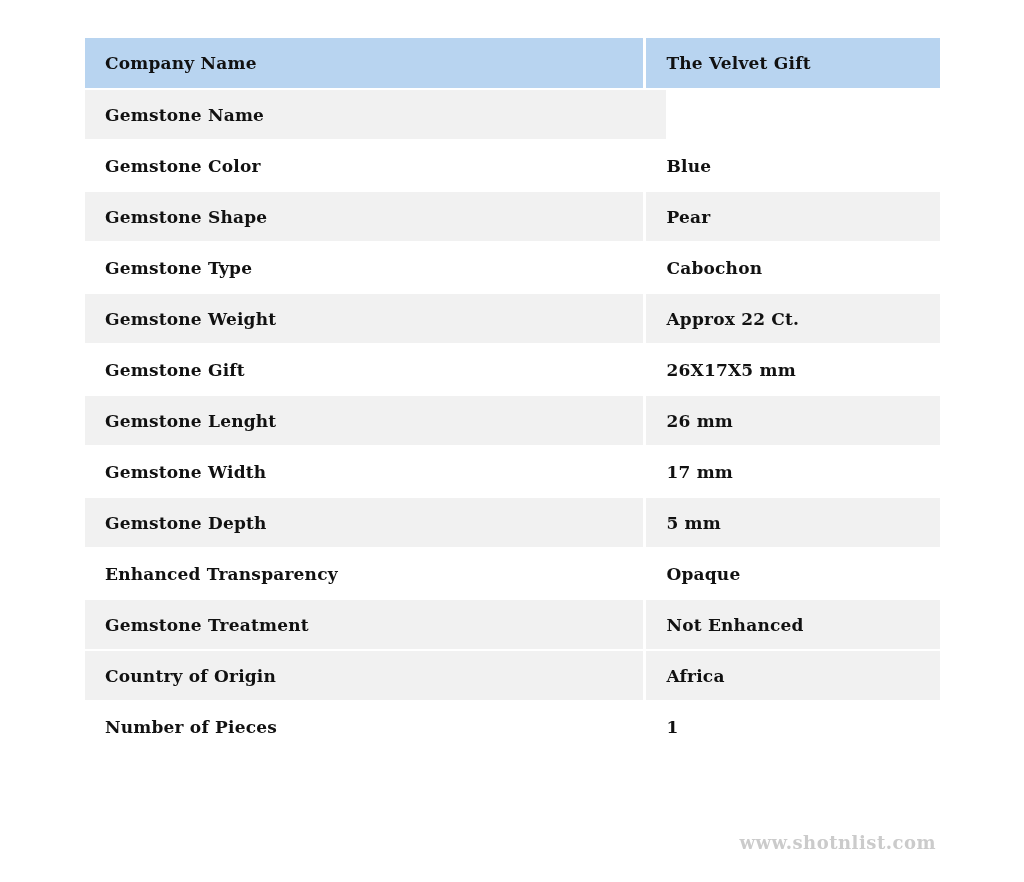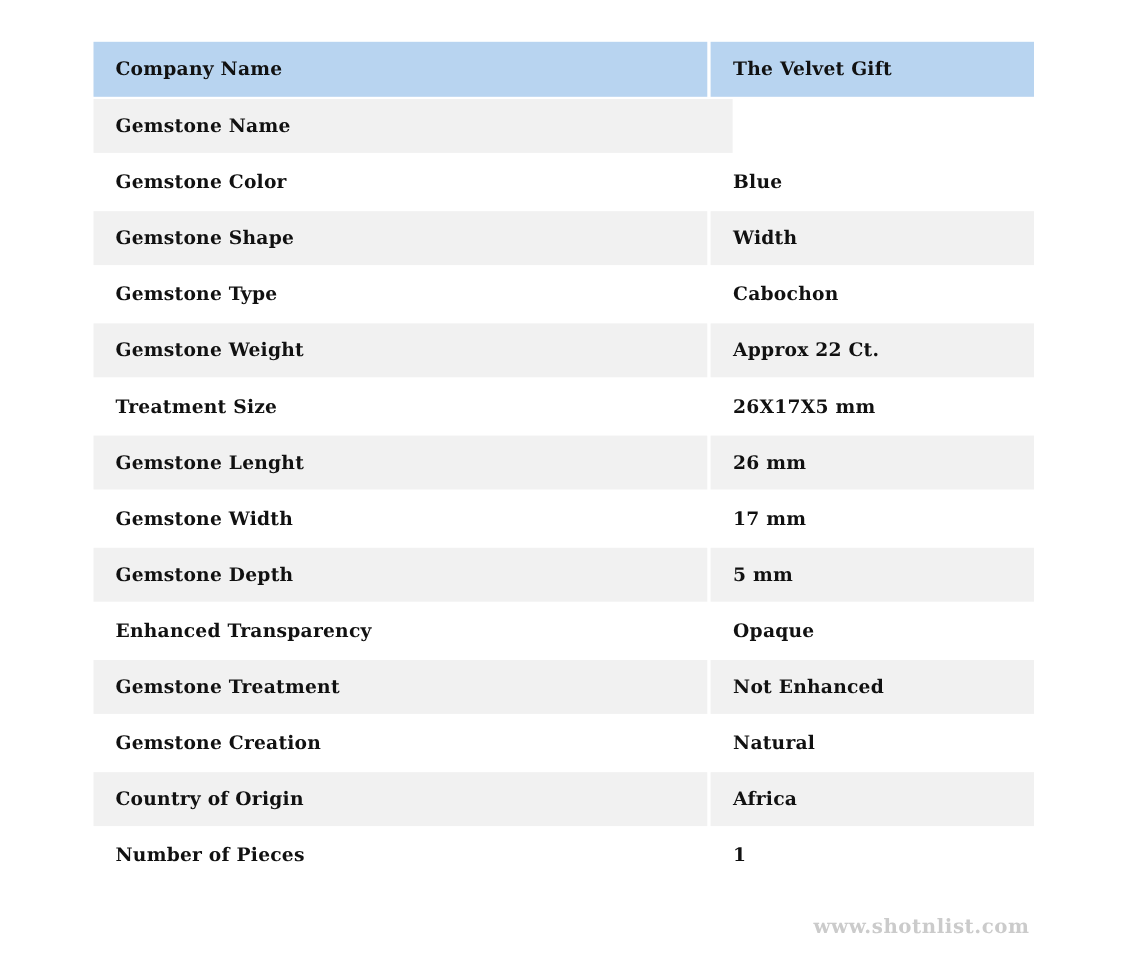--- a/index.html
+++ b/index.html
@@ -70,35 +70,35 @@
     <div class="cell cell-label">Gemstone Name</div>
   </div>
 
   <div class="row">
     <div class="cell cell-label">Gemstone Color</div>
     <div class="cell cell-value">Blue</div>
   </div>
 
   <div class="row stripe">
     <div class="cell cell-label">Gemstone Shape</div>
-    <div class="cell cell-value">Width</div>
+    <div class="cell cell-value">Pear</div>
   </div>
 
   <div class="row">
     <div class="cell cell-label">Gemstone Type</div>
     <div class="cell cell-value">Cabochon</div>
   </div>
 
   <div class="row stripe">
     <div class="cell cell-label">Gemstone Weight</div>
     <div class="cell cell-value">Approx 22 Ct.</div>
   </div>
 
   <div class="row">
-    <div class="cell cell-label">Treatment Size</div>
+    <div class="cell cell-label">Gemstone Gift</div>
     <div class="cell cell-value">26X17X5 mm</div>
   </div>
 
   <div class="row stripe">
     <div class="cell cell-label">Gemstone Lenght</div>
     <div class="cell cell-value">26 mm</div>
   </div>
 
   <div class="row">
     <div class="cell cell-label">Gemstone Width</div>
@@ -113,24 +113,20 @@
   <div class="row">
     <div class="cell cell-label">Enhanced Transparency</div>
     <div class="cell cell-value">Opaque</div>
   </div>
 
   <div class="row stripe">
     <div class="cell cell-label">Gemstone Treatment</div>
     <div class="cell cell-value">Not Enhanced</div>
   </div>
 
-  <div class="row">
-    <div class="cell cell-label">Gemstone Creation</div>
-    <div class="cell cell-value">Natural</div>
-  </div>
 
   <div class="row stripe">
     <div class="cell cell-label">Country of Origin</div>
     <div class="cell cell-value">Africa</div>
   </div>
 
   <div class="row">
     <div class="cell cell-label">Number of Pieces</div>
     <div class="cell cell-value">1</div>
   </div>

